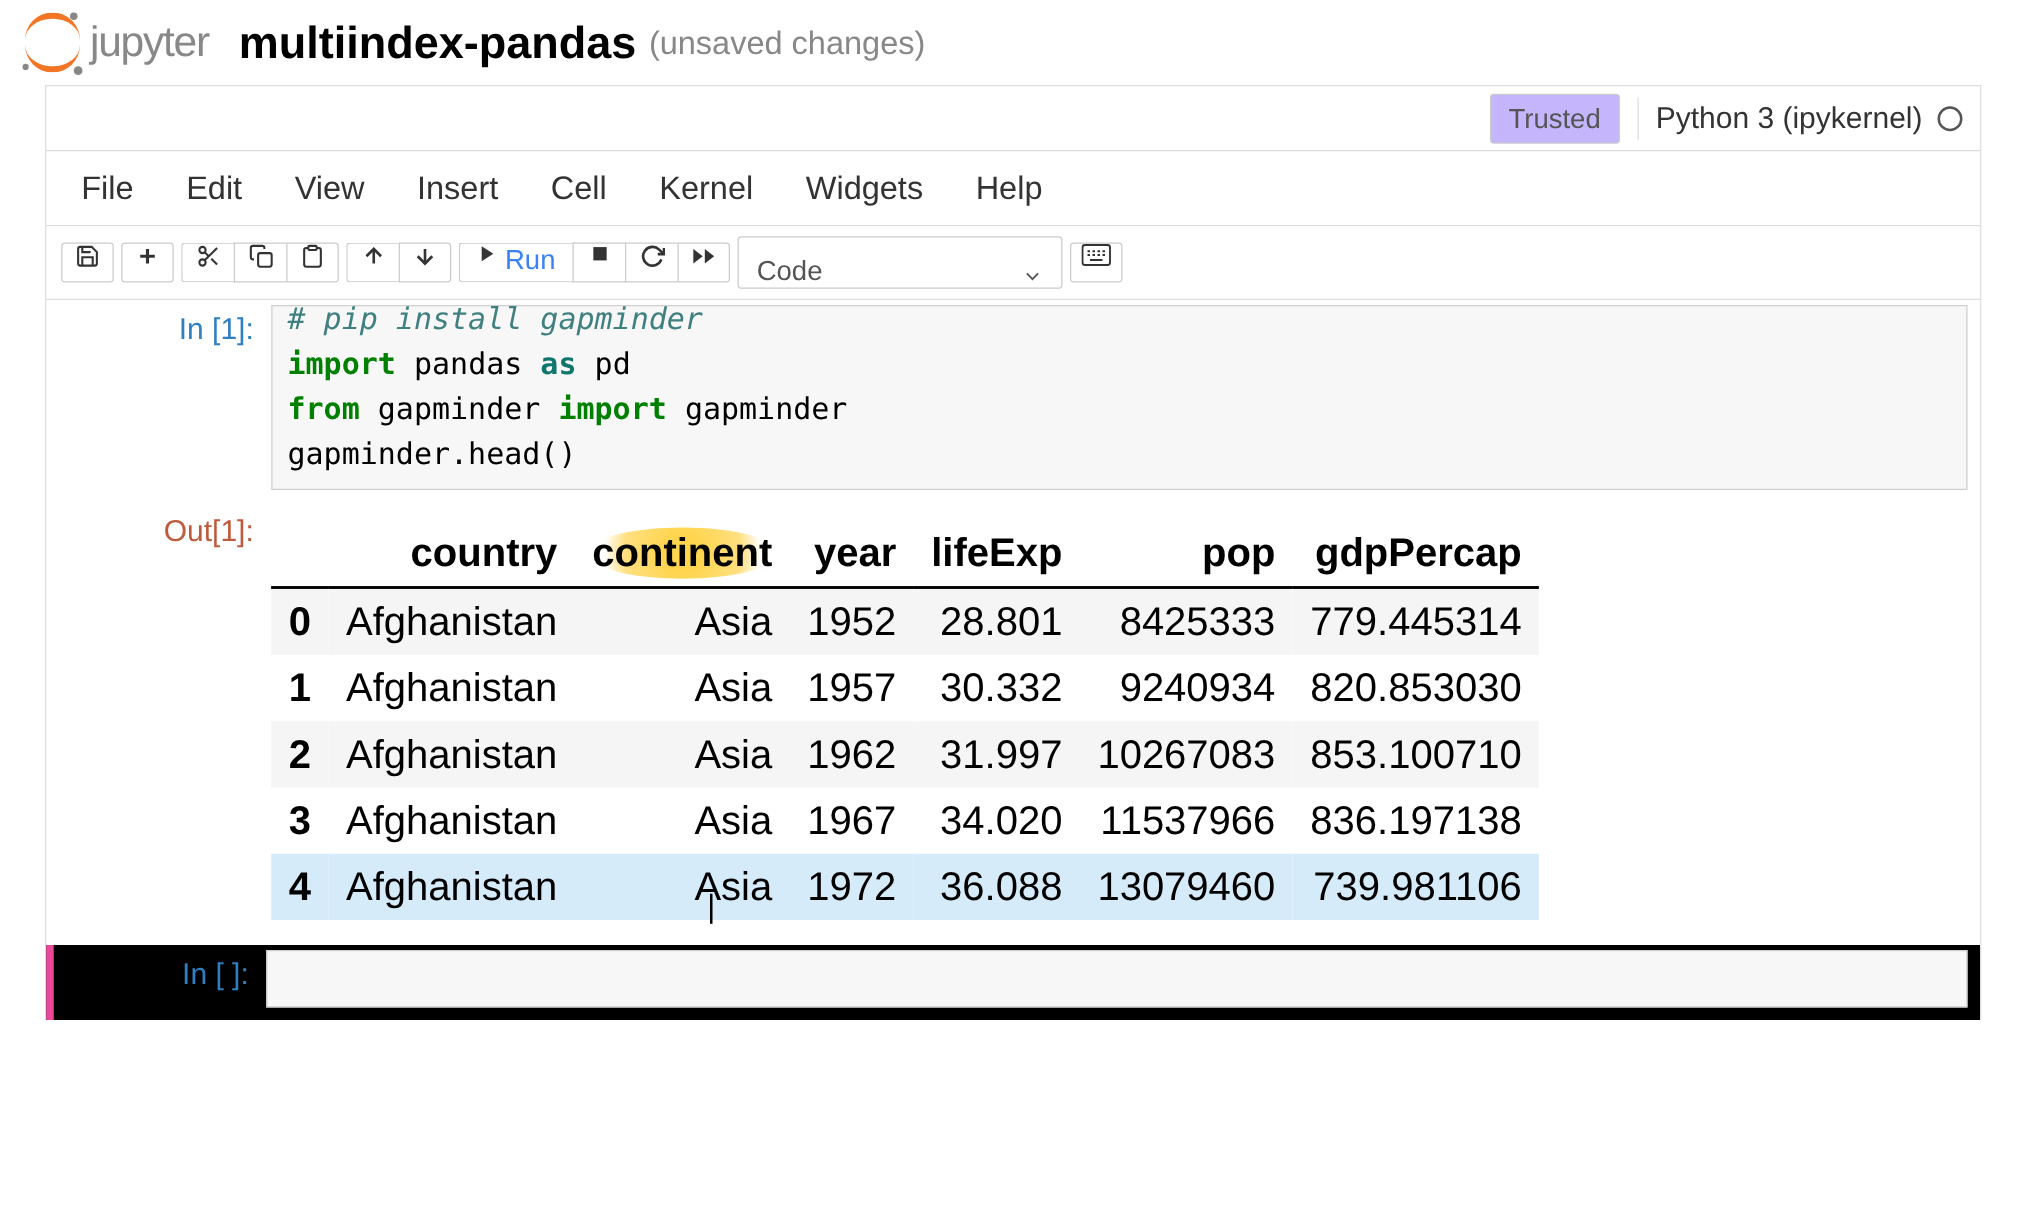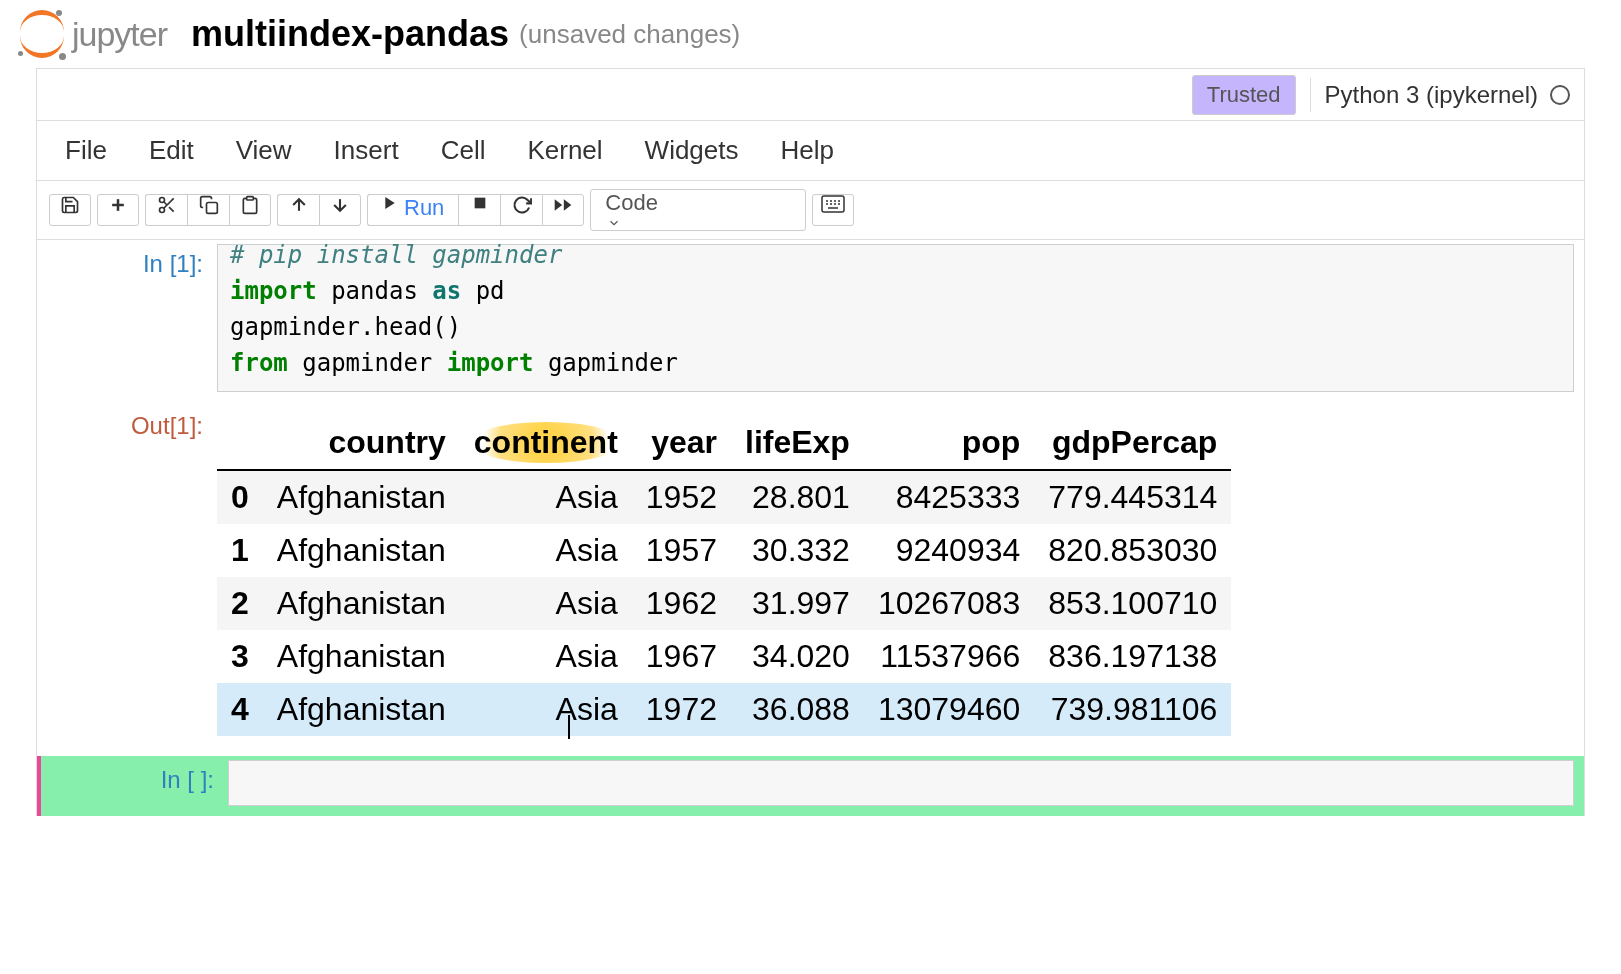--- a/index.html
+++ b/index.html
@@ -139,44 +139,43 @@
       font-size: 20px;
       color: #3b82f6;
       padding: 0 8px;
     }
     .tb-group { display: flex; }
     .tb-group .tb-btn { border-radius: 0; border-right: 0; }
     .tb-group .tb-btn:first-child { border-radius: 3px 0 0 3px; }
     .tb-group .tb-btn:last-child { border-radius: 0 3px 3px 0; border-right: 1px solid #ccc; }
     .tb-run { font-size: 22px; gap: 6px; padding: 0 14px; font-weight: 500; }
     .cell-type-select {
-      width: 216px;
+      width: 260px;
       height: 42px;
       border: 1px solid #ccc;
       font-size: 22px;
       padding: 0 14px;
       background: #fff;
       display: flex;
-      align-items: flex-start;
+      align-items: flex-end;
       justify-content: space-between;
       border-radius: 3px;
       color: #555;
-      flex-direction: column;
     }
     .nb-content {
       padding: 0;
     }
     .cell {
       display: flex;
       padding: 4px 10px 10px 10px;
     }
     .cell.selected {
-      border-left: 4px solid #ec4899;
-      background: #86efac;
-      padding-left: 17px;
+      border-left: 6px solid #ec4899;
+      background: #000000;
+      padding-left: 0;
     }
     .prompt {
       width: 170px;
       flex-shrink: 0;
       text-align: right;
       padding-right: 14px;
       padding-top: 6px;
       font-family: Liberation Sans, sans-serif;
       font-size: 24px;
       color: #307fc1;
@@ -383,22 +382,22 @@
   </div>
 
   <div class="nb-content">
 
     <div class="cell">
       <div class="prompt">In [1]:</div>
       <div class="input-area">
         <div class="code-line code-clipped"><span class="comment"># pip install gapminder</span></div>
         <div class="code-line"></div>
         <div class="code-line"><span class="kw-import">import</span><span class="normal"> pandas </span><span class="kw-as">as</span><span class="normal"> pd</span></div>
+        <div class="code-line"><span class="kw-from">from</span><span class="normal"> gapminder </span><span class="kw-import">import</span><span class="normal"> gapminder</span></div>
         <div class="code-line normal">gapminder.head()</div>
-        <div class="code-line"><span class="kw-from">from</span><span class="normal"> gapminder </span><span class="kw-import">import</span><span class="normal"> gapminder</span></div>
       </div>
     </div>
 
     <div class="cell">
       <div class="prompt out">Out[1]:</div>
       <div class="output-area">
         <table class="df-table">
           <thead>
             <tr>
               <th></th>

